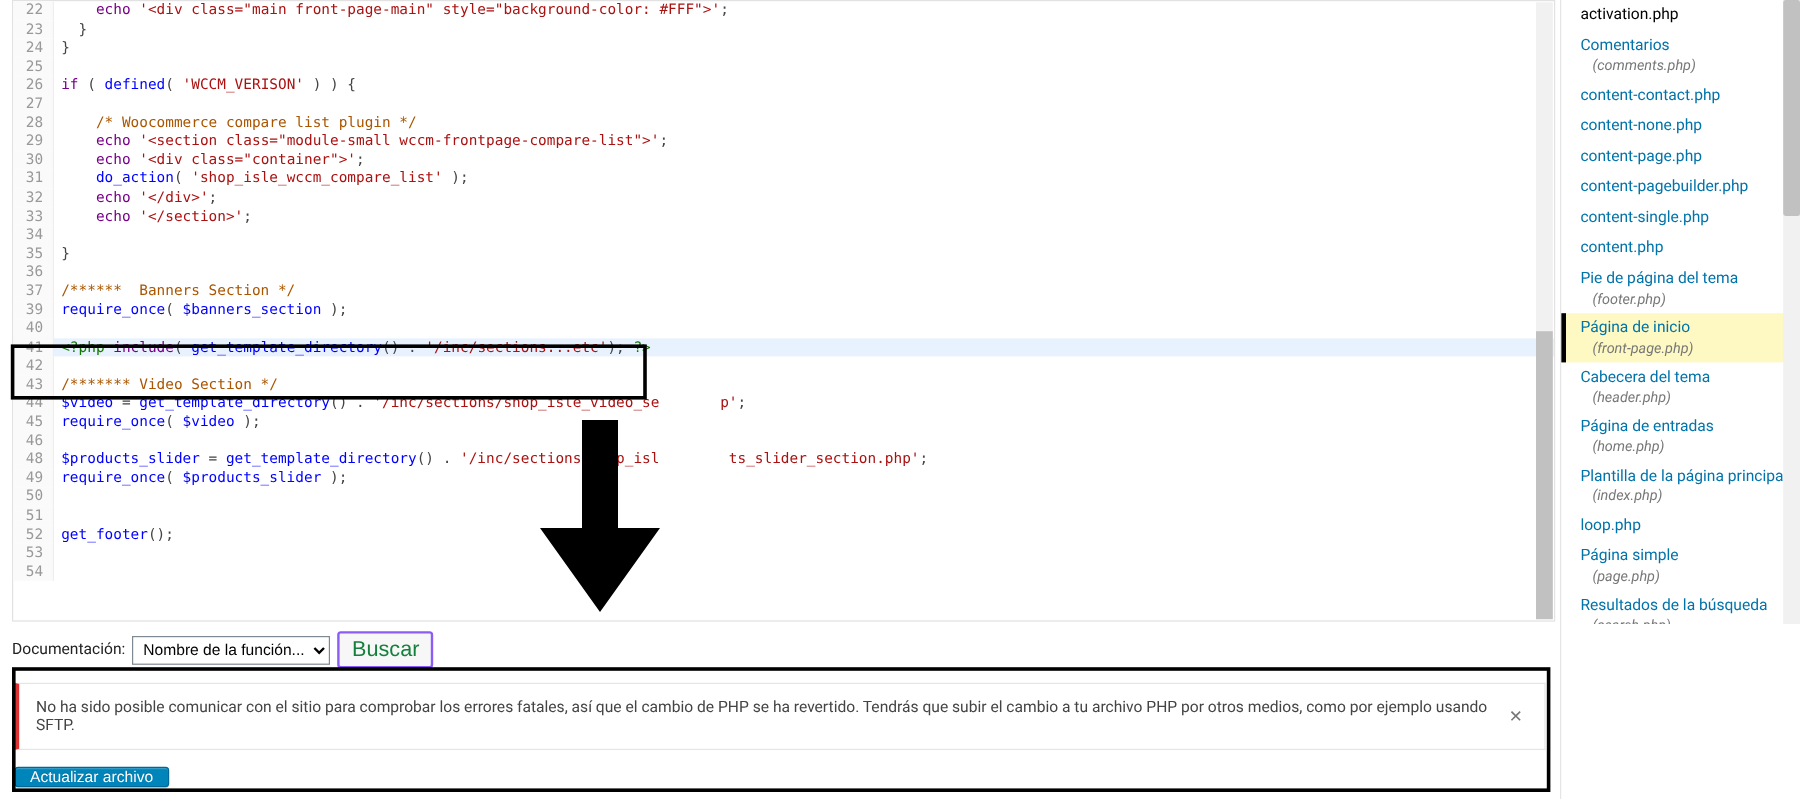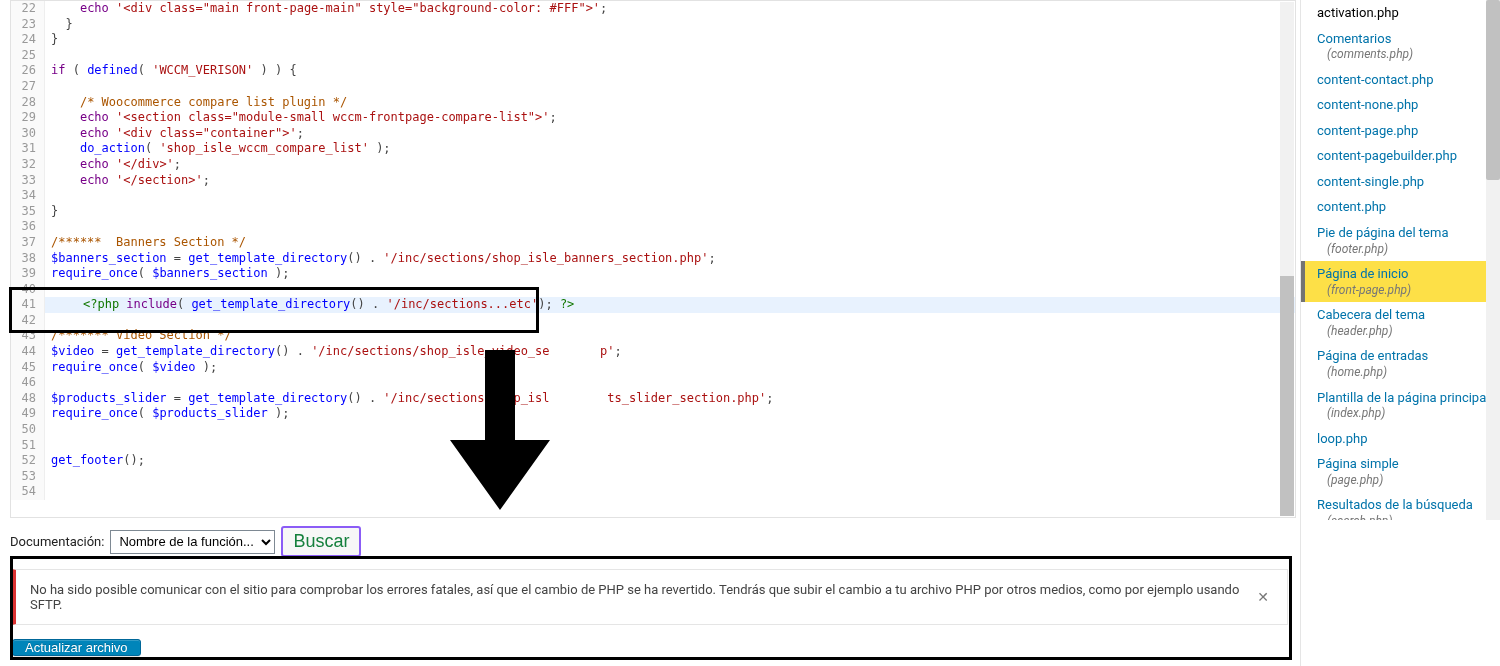--- a/index.html
+++ b/index.html
@@ -36,22 +36,22 @@
     overflow: hidden;
   }
   .right .inner {
     padding: 0;
   }
   .file-item {
     padding: 4px 10px 4px 12px;
     border-left: 4px solid transparent;
   }
   .file-item.active {
-    border-left: 4px solid #737373;
-    background: #fde047;
+    border-left: 4px solid #000000;
+    background: #fef9c3;
   }
   .file-link { color: #0073aa; font-size: 13px; text-decoration: none; display: block; line-height: 1.35; }
   .file-link.cut { color: #000000; }
   .file-sub { font-style: italic; color: #777; font-size: 12px; padding-left: 10px; line-height: 1.3; }
 
   .scrollbar-r { position: absolute; right: 0; top: 0; width: 14px; height: 100%; background: #f1f1f1; }
   .scrollbar-r .thumb { position: absolute; top: 0; width: 100%; height: 180px; background: #c1c1c1; border-radius: 2px; }
 
   
   .editor-wrap {
@@ -72,21 +72,21 @@
   .ln {
     width: 34px;
     color: #999;
     text-align: right;
     padding-right: 8px;
     user-select: none;
     border-right: 1px solid #eee;
     background: #fafafa;
   }
   .code { padding-left: 6px; flex: 1; }
-  .line.hl { background: #e8f2fe; gap: 32px; }
+  .line.hl { background: #e8f2fe; }
 
   .c-kw { color: #708; }
   .c-str { color: #a11; }
   .c-var { color: #00f; }
   .c-com { color: #a50; }
   .c-tag { color: #170; }
 
   .highlight-box {
     position: absolute;
     border: 3px solid #000;
@@ -179,21 +179,20 @@
           <div class="line"><div class="ln">28</div><div class="code">    <span class="c-com">/* Woocommerce compare list plugin */</span></div></div>
           <div class="line"><div class="ln">29</div><div class="code">    <span class="c-kw">echo</span> <span class="c-str">'&lt;section class="module-small wccm-frontpage-compare-list"&gt;'</span>;</div></div>
           <div class="line"><div class="ln">30</div><div class="code">    <span class="c-kw">echo</span> <span class="c-str">'&lt;div class="container"&gt;'</span>;</div></div>
           <div class="line"><div class="ln">31</div><div class="code">    <span class="c-var">do_action</span>( <span class="c-str">'shop_isle_wccm_compare_list'</span> );</div></div>
           <div class="line"><div class="ln">32</div><div class="code">    <span class="c-kw">echo</span> <span class="c-str">'&lt;/div&gt;'</span>;</div></div>
           <div class="line"><div class="ln">33</div><div class="code">    <span class="c-kw">echo</span> <span class="c-str">'&lt;/section&gt;'</span>;</div></div>
           <div class="line"><div class="ln">34</div><div class="code"></div></div>
           <div class="line"><div class="ln">35</div><div class="code">}</div></div>
           <div class="line"><div class="ln">36</div><div class="code"></div></div>
           <div class="line"><div class="ln">37</div><div class="code"><span class="c-com">/******  Banners Section */</span></div></div>
-          <div class="line"><div class="ln">38</div><div class="code"><span class="c-var">$banners_section</span> = <span class="c-var">get_template_directory</span>() . <span class="c-str">'/inc/sections/shop_isle_banners_section.php'</span>;</div></div>
           <div class="line"><div class="ln">39</div><div class="code"><span class="c-var">require_once</span>( <span class="c-var">$banners_section</span> );</div></div>
           <div class="line"><div class="ln">40</div><div class="code"></div></div>
           <div class="line hl"><div class="ln">41</div><div class="code"><span class="c-tag">&lt;?php</span> <span class="c-kw">include</span>( <span class="c-var">get_template_directory</span>() . <span class="c-str">'/inc/sections...etc'</span>); <span class="c-tag">?&gt;</span></div></div>
           <div class="line"><div class="ln">42</div><div class="code"></div></div>
           <div class="line"><div class="ln">43</div><div class="code"><span class="c-com">/******* Video Section */</span></div></div>
           <div class="line"><div class="ln">44</div><div class="code"><span class="c-var">$video</span> = <span class="c-var">get_template_directory</span>() . <span class="c-str">'/inc/sections/shop_isle_video_se       p'</span>;</div></div>
           <div class="line"><div class="ln">45</div><div class="code"><span class="c-var">require_once</span>( <span class="c-var">$video</span> );</div></div>
           <div class="line"><div class="ln">46</div><div class="code"></div></div>
           <div class="line"><div class="ln">48</div><div class="code"><span class="c-var">$products_slider</span> = <span class="c-var">get_template_directory</span>() . <span class="c-str">'/inc/sections/shop_isl        ts_slider_section.php'</span>;</div></div>
           <div class="line"><div class="ln">49</div><div class="code"><span class="c-var">require_once</span>( <span class="c-var">$products_slider</span> );</div></div>

